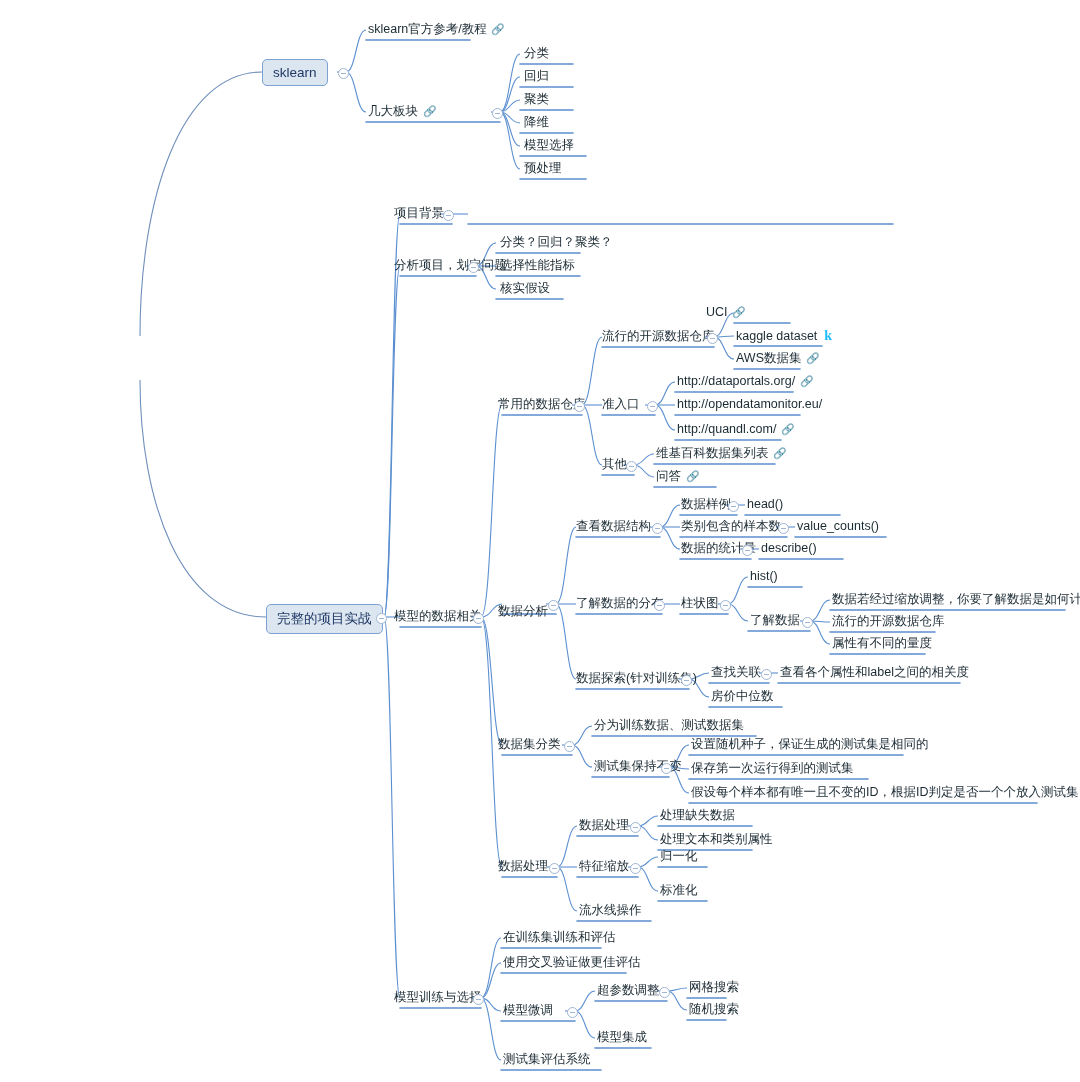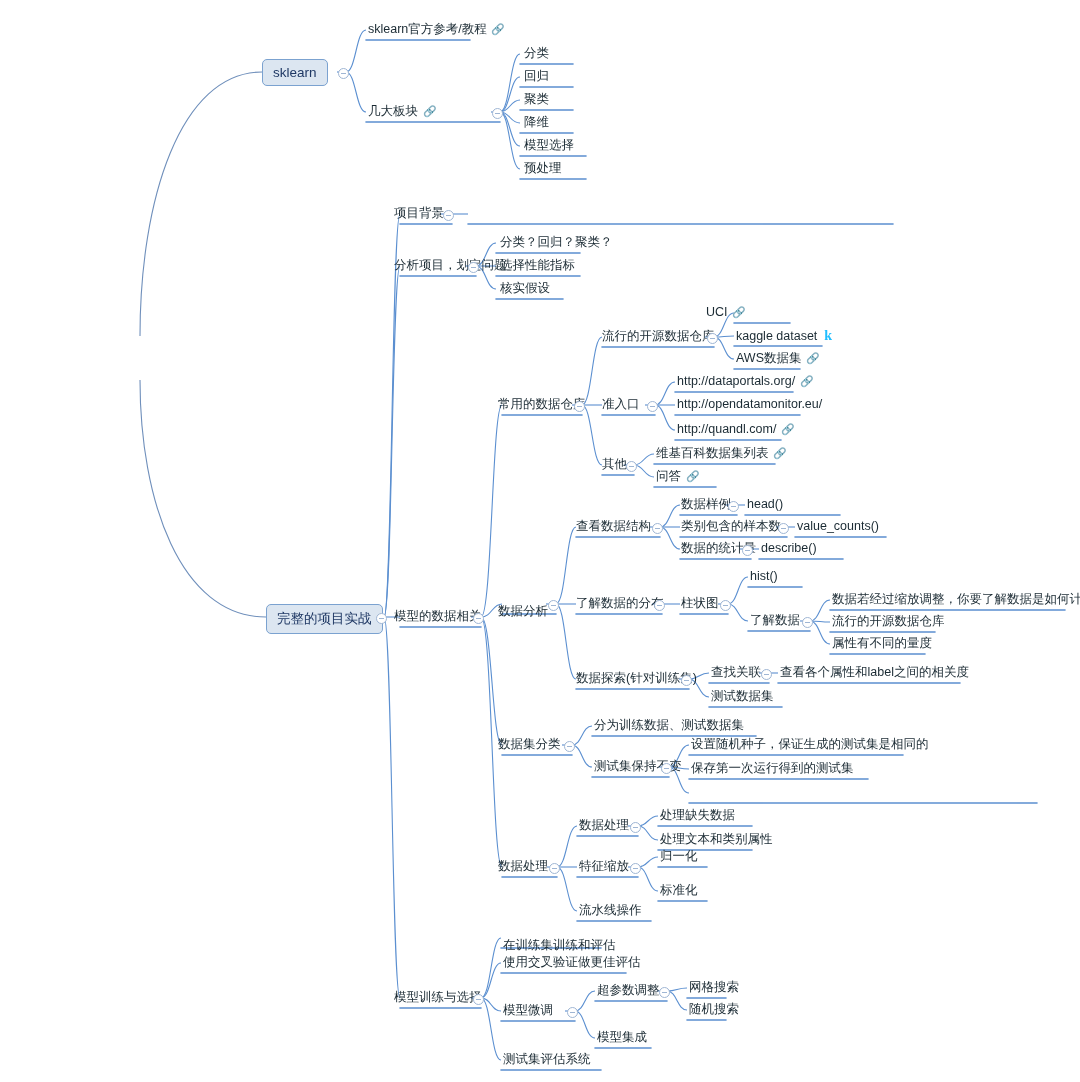--- a/index.html
+++ b/index.html
@@ -343,45 +343,46 @@
   <div class="toggle" style="left:802px;top:617px;"></div>
   <div class="node" style="left:830px;top:592px;"><span class="txt">数据若经过缩放调整，你要了解数据是如何计算出来的</span></div>
   <div class="node" style="left:830px;top:614px;"><span class="txt">流行的开源数据仓库</span></div>
   <div class="node" style="left:830px;top:636px;"><span class="txt">属性有不同的量度</span></div>
 
   <div class="node" style="left:574px;top:671px;"><span class="txt">数据探索(针对训练集)</span></div>
   <div class="toggle" style="left:681px;top:675px;"></div>
   <div class="node" style="left:709px;top:665px;"><span class="txt">查找关联</span></div>
   <div class="toggle" style="left:761px;top:669px;"></div>
   <div class="node" style="left:778px;top:665px;"><span class="txt">查看各个属性和label之间的相关度</span></div>
-  <div class="node" style="left:709px;top:689px;"><span class="txt">测试数据集</span></div>
+  <div class="node" style="left:709px;top:689px;"><span class="txt">房价中位数</span></div>
 
   <div class="node" style="left:496px;top:737px;"><span class="txt">数据集分类</span></div>
   <div class="toggle" style="left:564px;top:741px;"></div>
   <div class="node" style="left:592px;top:718px;"><span class="txt">分为训练数据、测试数据集</span></div>
   <div class="node" style="left:592px;top:759px;"><span class="txt">测试集保持不变</span></div>
   <div class="toggle" style="left:661px;top:763px;"></div>
   <div class="node" style="left:689px;top:737px;"><span class="txt">设置随机种子，保证生成的测试集是相同的</span></div>
   <div class="node" style="left:689px;top:761px;"><span class="txt">保存第一次运行得到的测试集</span></div>
+  <div class="node" style="left:689px;top:785px;"><span class="txt">假设每个样本都有唯一且不变的ID，根据ID判定是否一个个放入测试集</span></div>
 
   <div class="node" style="left:496px;top:859px;"><span class="txt">数据处理</span></div>
   <div class="toggle" style="left:549px;top:863px;"></div>
   <div class="node" style="left:577px;top:818px;"><span class="txt">数据处理</span></div>
   <div class="toggle" style="left:630px;top:822px;"></div>
   <div class="node" style="left:658px;top:808px;"><span class="txt">处理缺失数据</span></div>
   <div class="node" style="left:658px;top:832px;"><span class="txt">处理文本和类别属性</span></div>
   <div class="node" style="left:577px;top:859px;"><span class="txt">特征缩放</span></div>
   <div class="toggle" style="left:630px;top:863px;"></div>
   <div class="node" style="left:658px;top:849px;"><span class="txt">归一化</span></div>
   <div class="node" style="left:658px;top:883px;"><span class="txt">标准化</span></div>
   <div class="node" style="left:577px;top:903px;"><span class="txt">流水线操作</span></div>
 
   <div class="node" style="left:392px;top:990px;"><span class="txt">模型训练与选择</span></div>
   <div class="toggle" style="left:473px;top:994px;"></div>
-  <div class="node" style="left:501px;top:930px;margin-top:8px;"><span class="txt">在训练集训练和评估</span></div>
+  <div class="node" style="left:501px;top:930px;"><span class="txt">在训练集训练和评估</span></div>
   <div class="node" style="left:501px;top:955px;"><span class="txt">使用交叉验证做更佳评估</span></div>
   <div class="node" style="left:501px;top:1003px;"><span class="txt">模型微调</span></div>
   <div class="toggle" style="left:567px;top:1007px;"></div>
   <div class="node" style="left:595px;top:983px;"><span class="txt">超参数调整</span></div>
   <div class="toggle" style="left:659px;top:987px;"></div>
   <div class="node" style="left:687px;top:980px;"><span class="txt">网格搜索</span></div>
   <div class="node" style="left:687px;top:1002px;"><span class="txt">随机搜索</span></div>
   <div class="node" style="left:595px;top:1030px;"><span class="txt">模型集成</span></div>
   <div class="node" style="left:501px;top:1052px;"><span class="txt">测试集评估系统</span></div>
 

